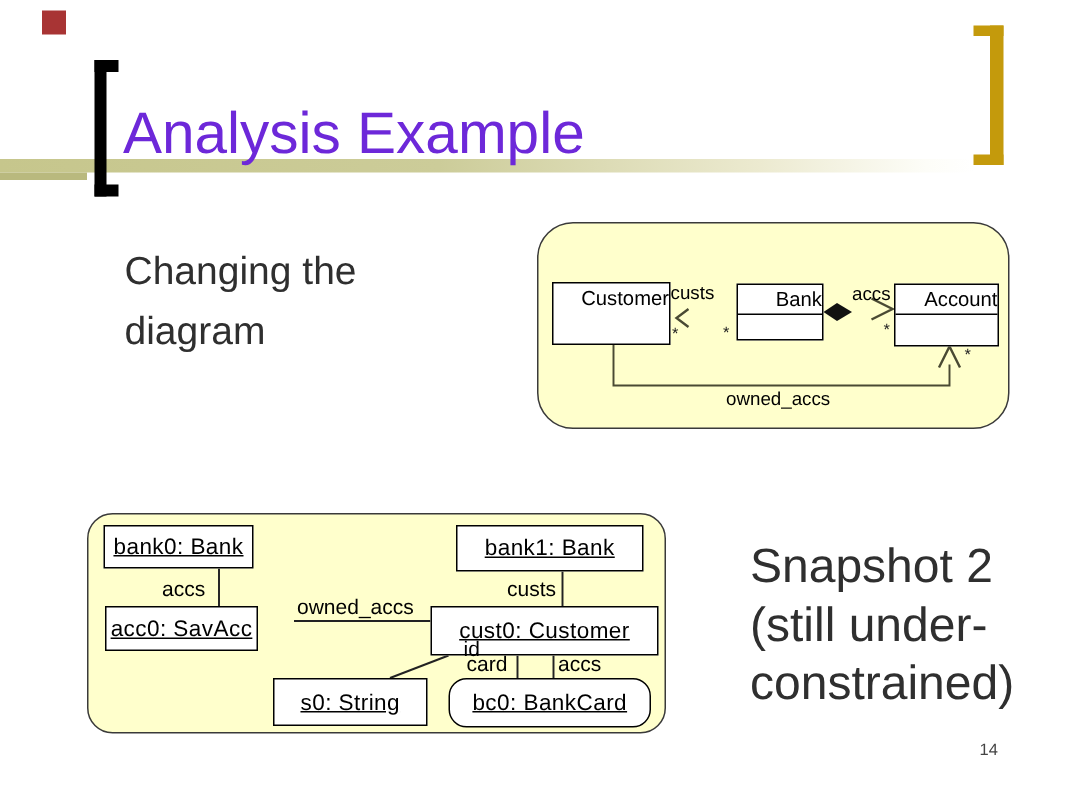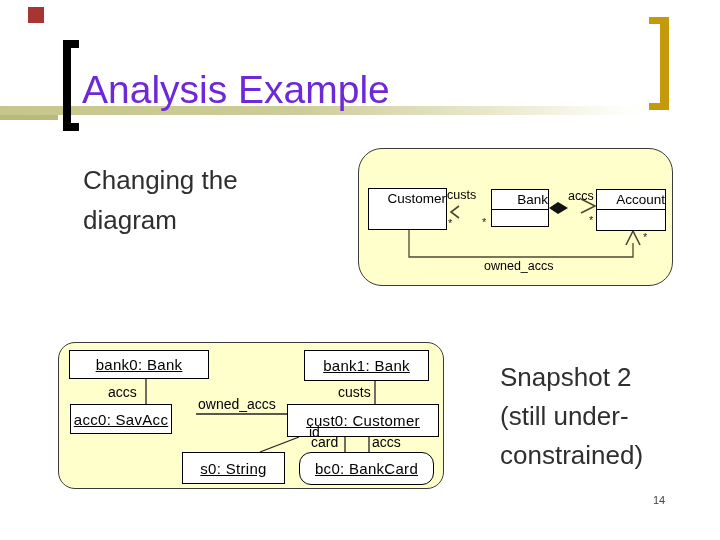--- a/index.html
+++ b/index.html
@@ -13,21 +13,21 @@
        background:linear-gradient(to right,#c6c68c 0%,#cccc99 45%,#ecead0 78%,#fdfdf8 95%,#ffffff 100%);}
   .bar2{position:absolute;left:0;top:115px;width:58px;height:5px;background:#b9b97e;}
   .bracket-left{position:absolute;left:63px;top:40px;width:16px;height:91px;
        border-left:8px solid #000;border-top:8px solid #000;border-bottom:8px solid #000;box-sizing:border-box;}
   .bracket-right{position:absolute;left:649px;top:17px;width:20px;height:93px;
        border-right:9px solid #c49a0c;border-top:7px solid #c49a0c;border-bottom:7px solid #c49a0c;box-sizing:border-box;}
   .title{position:absolute;left:82px;top:68px;margin:0;font-size:39px;font-weight:400;
        letter-spacing:0px;color:#6d28d9;white-space:nowrap;z-index:2;}
   
   .body-text{position:absolute;left:83px;top:160px;font-size:26px;line-height:40px;color:#2f2f2f;}
-  .caption{position:absolute;left:500px;top:358px;font-size:26px;line-height:39px;color:#2f2f2f;}
+  .caption{position:absolute;left:500px;top:358px;font-size:32px;line-height:39px;color:#2f2f2f;}
   .page-number{position:absolute;left:653px;top:494px;font-size:11px;color:#444;}
   
   .dgm{position:absolute;background:#ffffcc;border:1.5px solid #3a3a3a;box-sizing:border-box;}
   .dgm-top{left:358px;top:148px;width:315px;height:138px;border-radius:24px;}
   .dgm-bottom{left:58px;top:342px;width:386px;height:147px;border-radius:17px;}
   .dgm svg{position:absolute;left:0;top:0;}
   
   .box{position:absolute;background:#ffffff;border:1.5px solid #000;box-sizing:border-box;
        text-align:right;font-size:13.5px;color:#000;}
   .box .ttl{display:block;padding-top:2px;}
@@ -93,21 +93,21 @@
   <div class="dgm dgm-bottom">
     <svg width="386" height="147" viewBox="0 0 386 147">
       <line x1="87" y1="36" x2="87" y2="61" stroke="#222" stroke-width="1.3"></line>
       <line x1="316" y1="38" x2="316" y2="61" stroke="#222" stroke-width="1.3"></line>
       <line x1="137" y1="71" x2="228" y2="71" stroke="#222" stroke-width="1.3"></line>
       <line x1="240" y1="94" x2="201" y2="109" stroke="#222" stroke-width="1.3"></line>
       <line x1="286" y1="94" x2="286" y2="109" stroke="#222" stroke-width="1.3"></line>
       <line x1="310" y1="94" x2="310" y2="109" stroke="#222" stroke-width="1.3"></line>
     </svg>
 
-    <div class="obox" style="left:10px;top:7px;width:140px;height:29px;">
+    <div class="obox" style="left:10px;top:7px;width:100px;height:29px;">
       <span>bank0: Bank</span>
     </div>
     <div class="obox" style="left:245px;top:7px;width:125px;height:31px;">
       <span>bank1: Bank</span>
     </div>
     <div class="obox" style="left:11px;top:61px;width:102px;height:30px;">
       <span>acc0: SavAcc</span>
     </div>
     <div class="obox" style="left:228px;top:61px;width:152px;height:33px;">
       <span>cust0: Customer</span>

